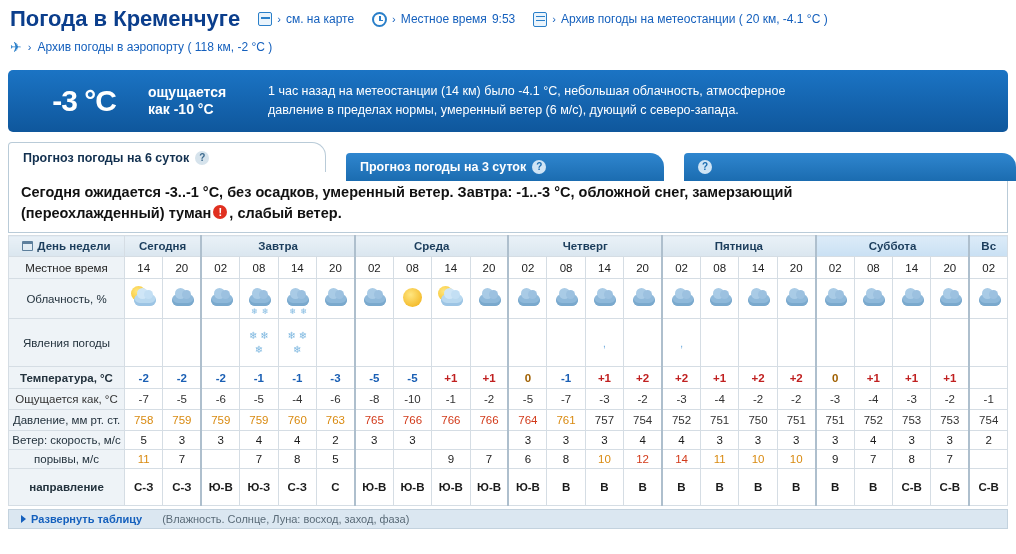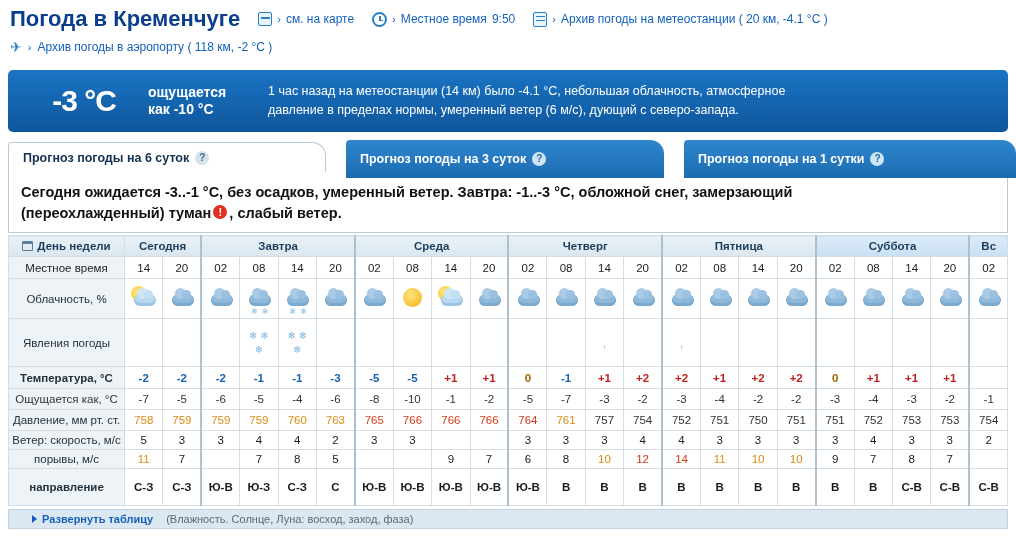--- a/index.html
+++ b/index.html
@@ -50,21 +50,21 @@
     color:#ffffff;
     padding:0 12px;
   }
   .cur-temp { font-size:30px; font-weight:bold; width:128px; text-align:center; letter-spacing:-1px; }
   .cur-feels { font-size:14px; font-weight:bold; line-height:1.25; width:120px; }
   .cur-desc { font-size:12.5px; line-height:1.5; }
 
   
   .tabs { position:relative; height:32px; margin:8px 8px 0 8px; }
   .tab {
-    position:absolute; top:0; height:38px;
+    position:absolute; top:13px; height:28px;
     display:flex; align-items:center; gap:6px;
     padding:0 14px;
     font-size:12.5px; font-weight:bold;
     border-radius:4px 14px 0 0;
     white-space:nowrap;
   }
   .tab-active {
     left:0; width:318px; top:2px; height:30px;
     background:#ffffff; color:#12304f;
     border:1px solid #b9cbd8; border-bottom:none;
@@ -145,46 +145,46 @@
          background:radial-gradient(circle at 40% 35%, #ffe680, #f0ad10); left:8px; top:5px; }
   .snow { position:absolute; left:9px; top:24px; color:#7fb8e0; font-size:8px; letter-spacing:1px; }
 
   
   .footer {
     margin:3px 8px 0 8px;
     background:#dbe7f1;
     border:1px solid #c3d2de;
     height:20px;
     display:flex; align-items:center;
-    padding:0 23px;
+    padding:0 12px;
     font-size:11px;
     text-align:center;
   }
   .footer .link { color:#1560bd; font-weight:bold; }
-  .footer .muted { color:#5a6b78; margin-left:13px; }
+  .footer .muted { color:#5a6b78; margin-left:20px; }
   .tri { width:0;height:0;border-left:5px solid #1560bd;border-top:4px solid transparent;border-bottom:4px solid transparent; margin-right:5px;}
 </style>
 </head>
 <body>
 
 <div class="header">
   <div class="hdr-row1">
     <div class="city-title">Погода в Кременчуге</div>
 
     <div class="hdr-item">
       <span class="ico ico-map"></span>
       <span class="arrow">›</span>
       <span class="hdr-link">см. на карте</span>
     </div>
 
     <div class="hdr-item">
       <span class="ico ico-clock"></span>
       <span class="arrow">›</span>
       <span class="hdr-link">Местное время</span>
-      <span class="hdr-link">9:50</span>
+      <span class="hdr-link">9:53</span>
     </div>
 
     <div class="hdr-item">
       <span class="ico ico-station"></span>
       <span class="arrow">›</span>
       <span class="hdr-link">Архив погоды на метеостанции ( 20 км, -4.1 °C )</span>
     </div>
   </div>
 
   <div class="hdr-row2">
@@ -209,21 +209,20 @@
 <div class="tabs">
   <div class="tab tab-active">
     <span>Прогноз погоды на 6 суток</span>
     <span class="qmark">?</span>
   </div>
   <div class="tab tab-b">
     <span>Прогноз погоды на 3 суток</span>
     <span class="qmark">?</span>
   </div>
   <div class="tab tab-c">
-    <span>Прогноз погоды на 1 сутки</span>
     <span class="qmark">?</span>
   </div>
 </div>
 
 <div class="summary">
   <div>Сегодня ожидается -3..-1 °C, без осадков, умеренный ветер. Завтра: -1..-3 °C, обложной снег, замерзающий</div>
   <div>
     <span>(переохлажденный) туман</span><span class="excl">!</span><span>, слабый ветер.</span>
   </div>
 </div>

